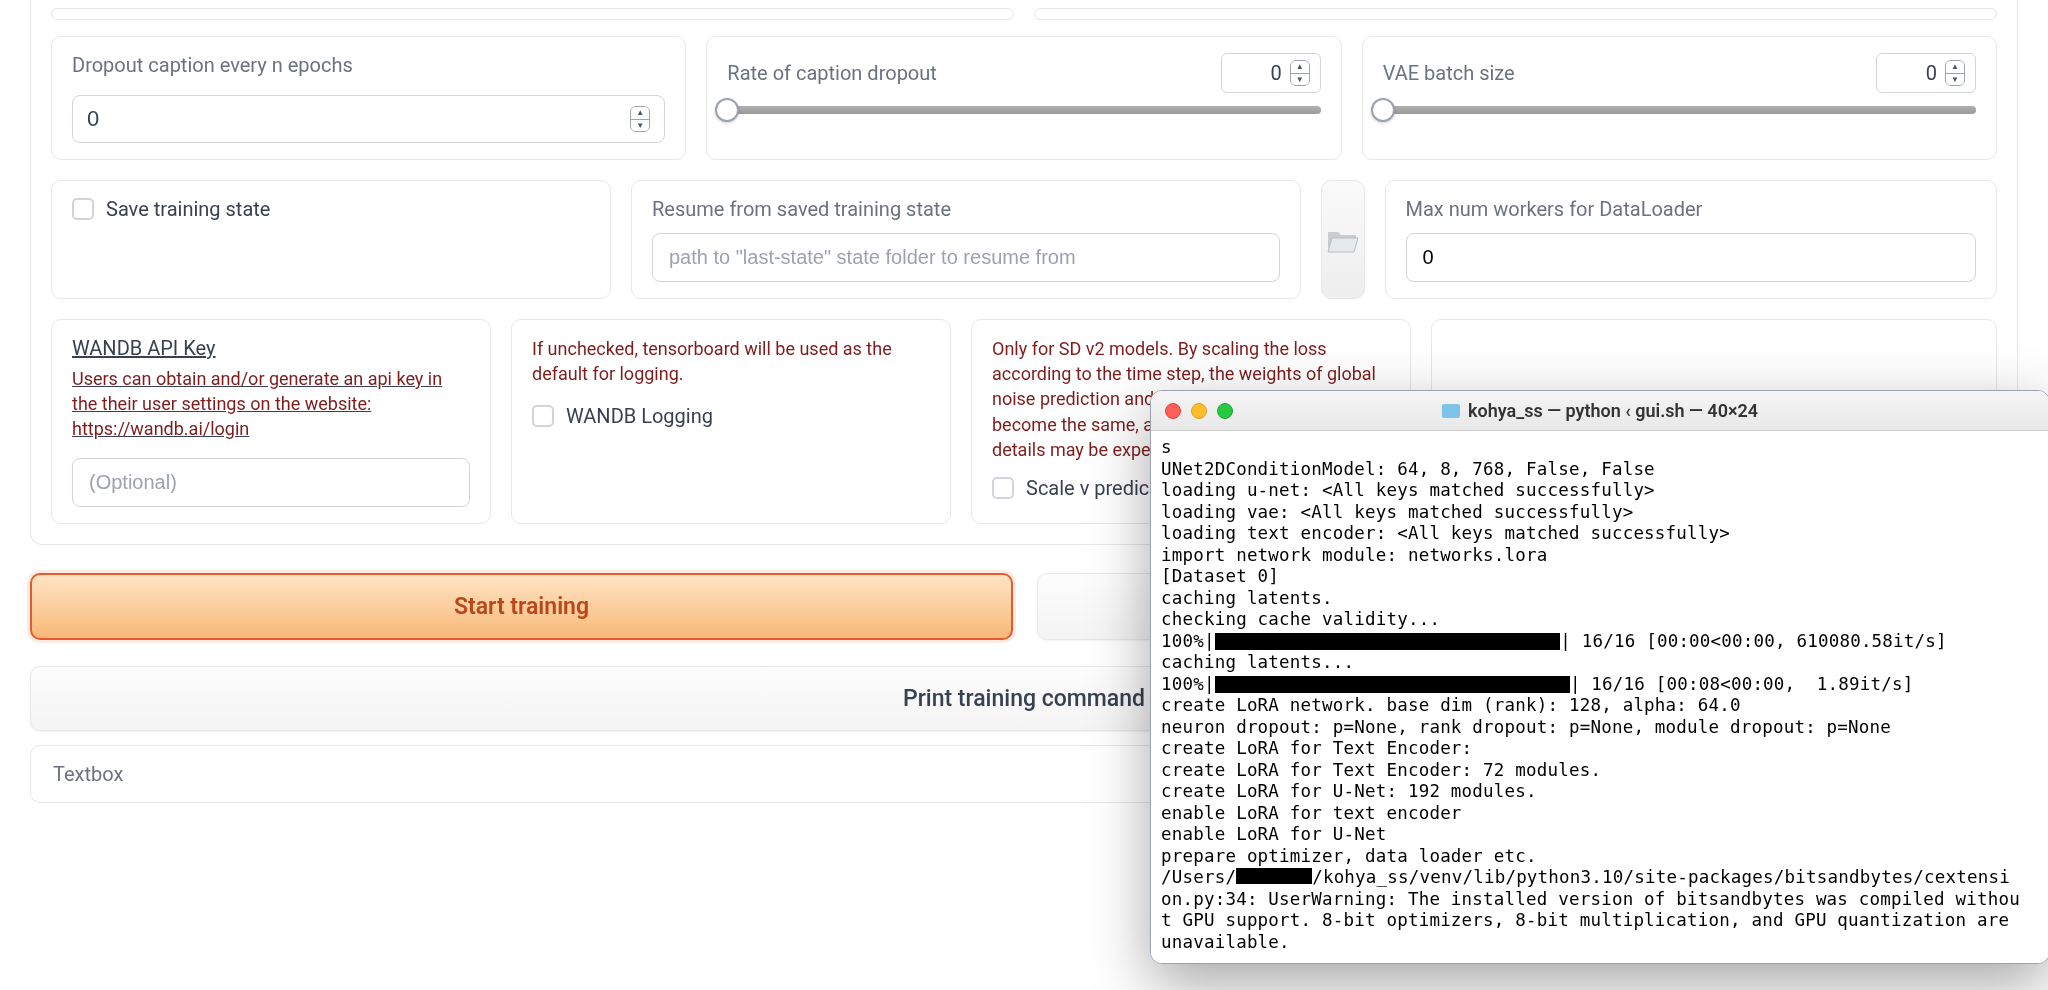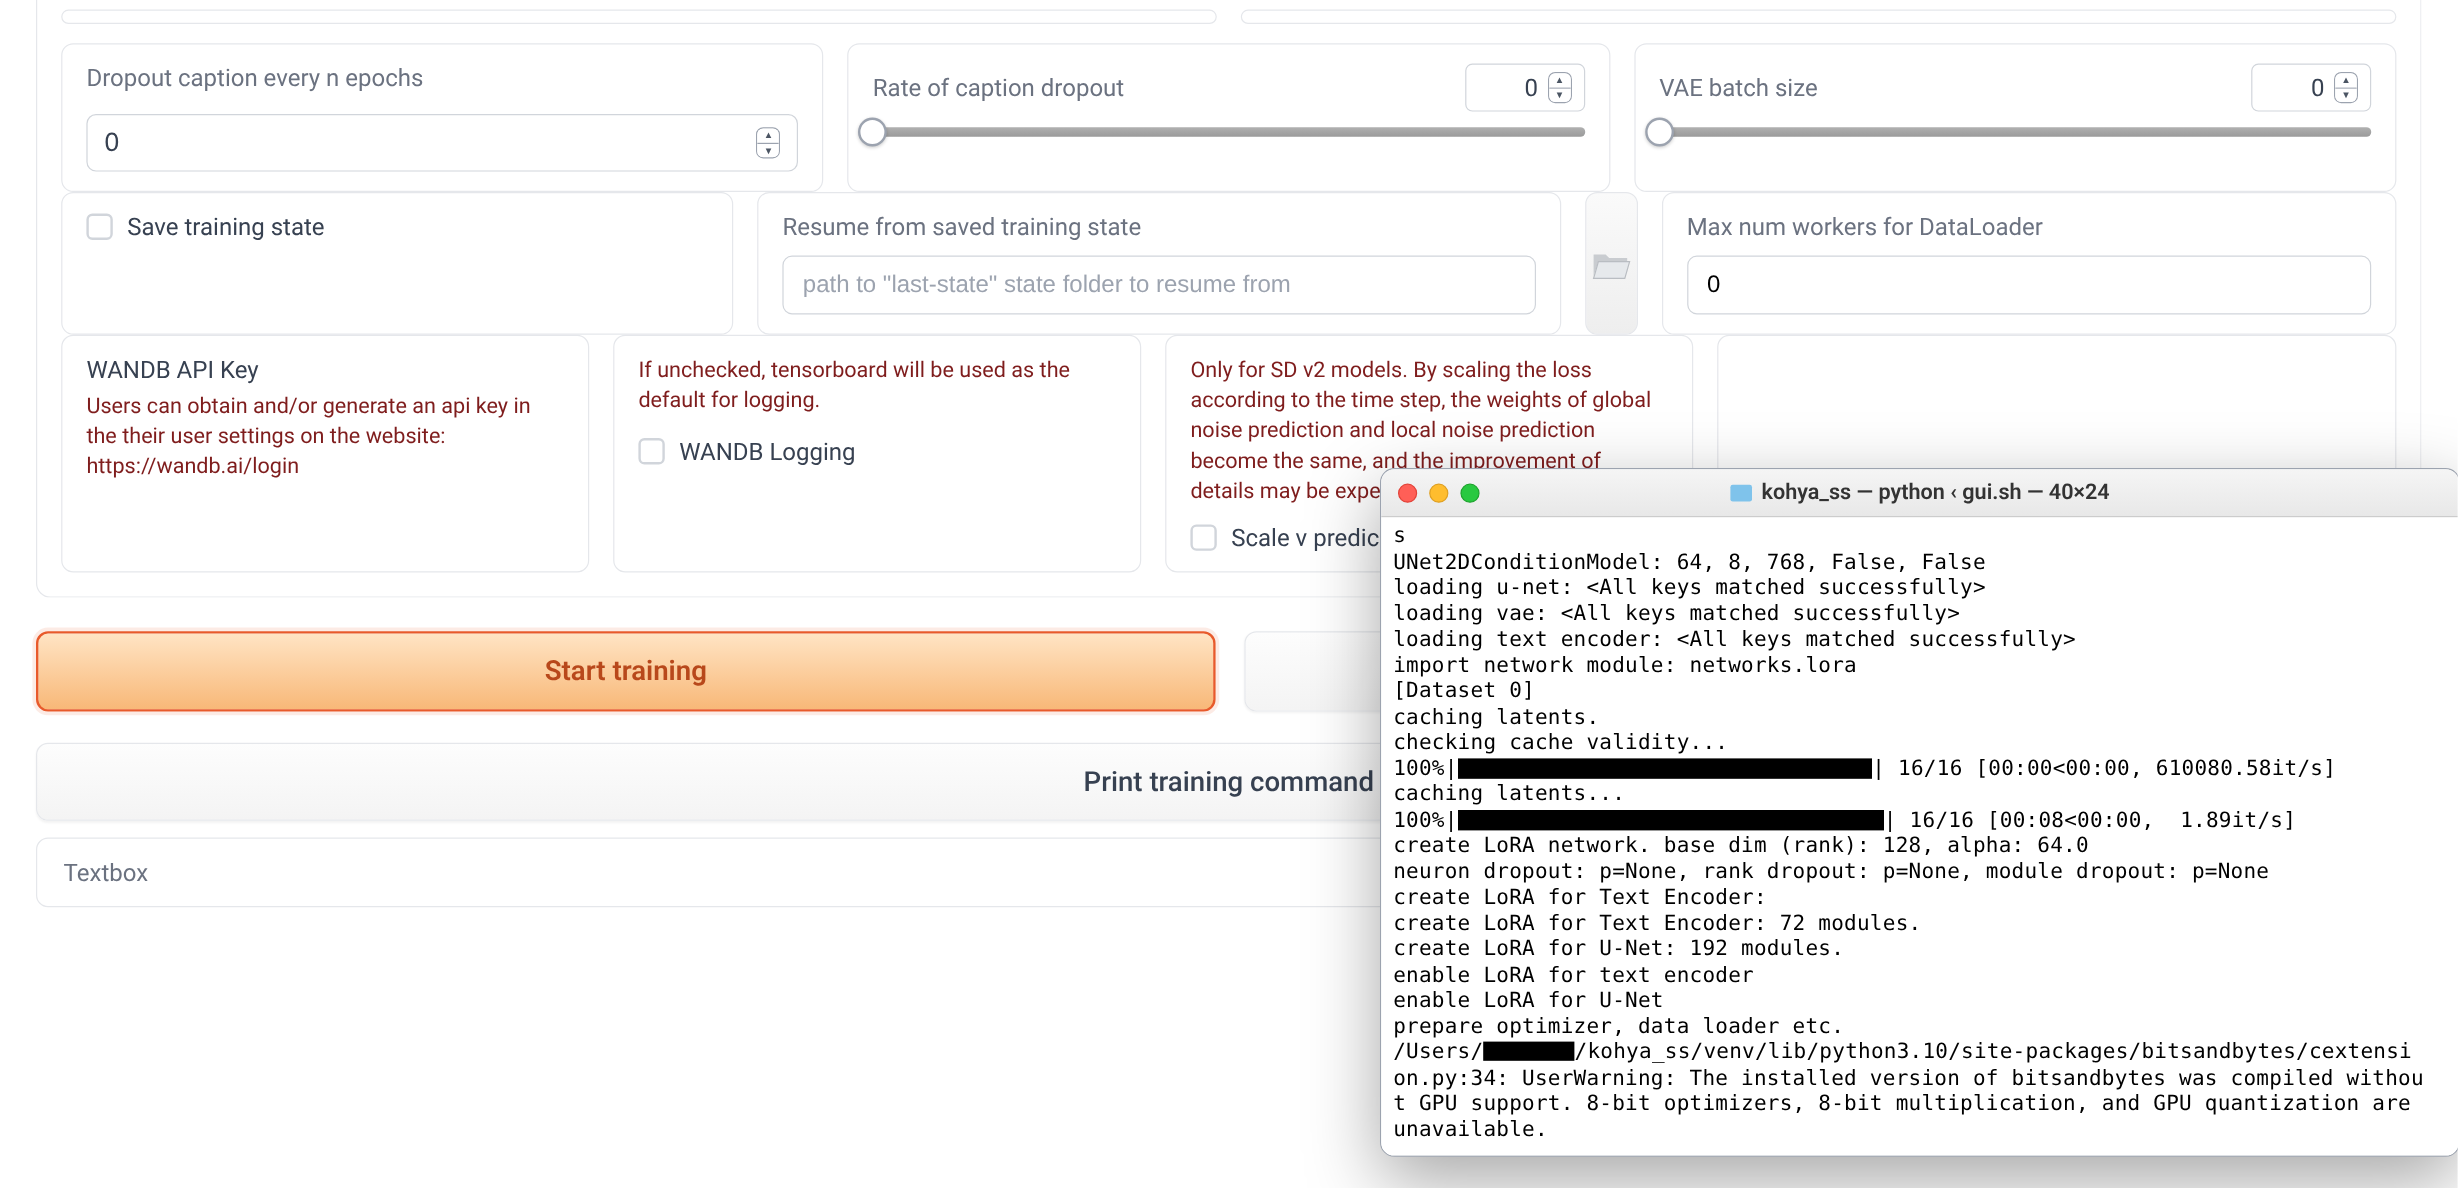--- a/index.html
+++ b/index.html
@@ -13,21 +13,21 @@
     position: relative;
   }
   .container { padding: 0 30px 30px 30px; }
   .outer-panel {
     border: 1px solid #e5e7eb;
     border-radius: 12px;
     padding: 20px;
     background: #fff;
     margin-bottom: 16px;
   }
-  .row { display: flex; gap: 20px; }
+  .row { display: flex; gap: 20px; margin-bottom: 20px; }
   .field-box {
     border: 1px solid #e5e7eb;
     border-radius: 10px;
     padding: 16px 20px;
     flex: 1;
     background: #fff;
   }
   .field-label {
     font-size: 20px;
     color: #6b7280;
@@ -313,23 +313,24 @@
           <path d="M6 12 h26 l-4 14 H2 Z" fill="#e6e9ec" stroke="#b9bdc2"></path>
         </svg>
       </div>
       <div class="field-box" style="flex:1;">
         <span class="field-label">Max num workers for DataLoader</span>
         <input class="text-input" value="0" style="">
       </div>
     </div>
 
     <div class="row" style="margin-bottom:0;">
-      <div class="field-box wandb-box" style="flex:0 0 440px;">
+      <div class="field-box wandb-box" style="flex:0 0 440px;text-decoration:underline;">
         <span class="field-label" style="color:#374151;margin-bottom:6px;">WANDB API Key</span>
         <div class="field-desc" style="margin-bottom:16px;">Users can obtain and/or generate an api key in the their user settings on the website: https://wandb.ai/login</div>
+        <input class="text-input" placeholder="(Optional)" style="">
       </div>
       <div class="field-box" style="flex:0 0 440px;">
         <div class="field-desc" style="margin-bottom:18px;">If unchecked, tensorboard will be used as the default for logging.</div>
         <div class="checkbox-row">
           <div class="checkbox"></div>
           <span class="checkbox-label">WANDB Logging</span>
         </div>
       </div>
       <div class="field-box" style="flex:0 0 440px;">
         <div class="field-desc" style="margin-bottom:14px;">Only for SD v2 models. By scaling the loss according to the time step, the weights of global noise prediction and local noise prediction become the same, and the improvement of details may be expected.</div>

